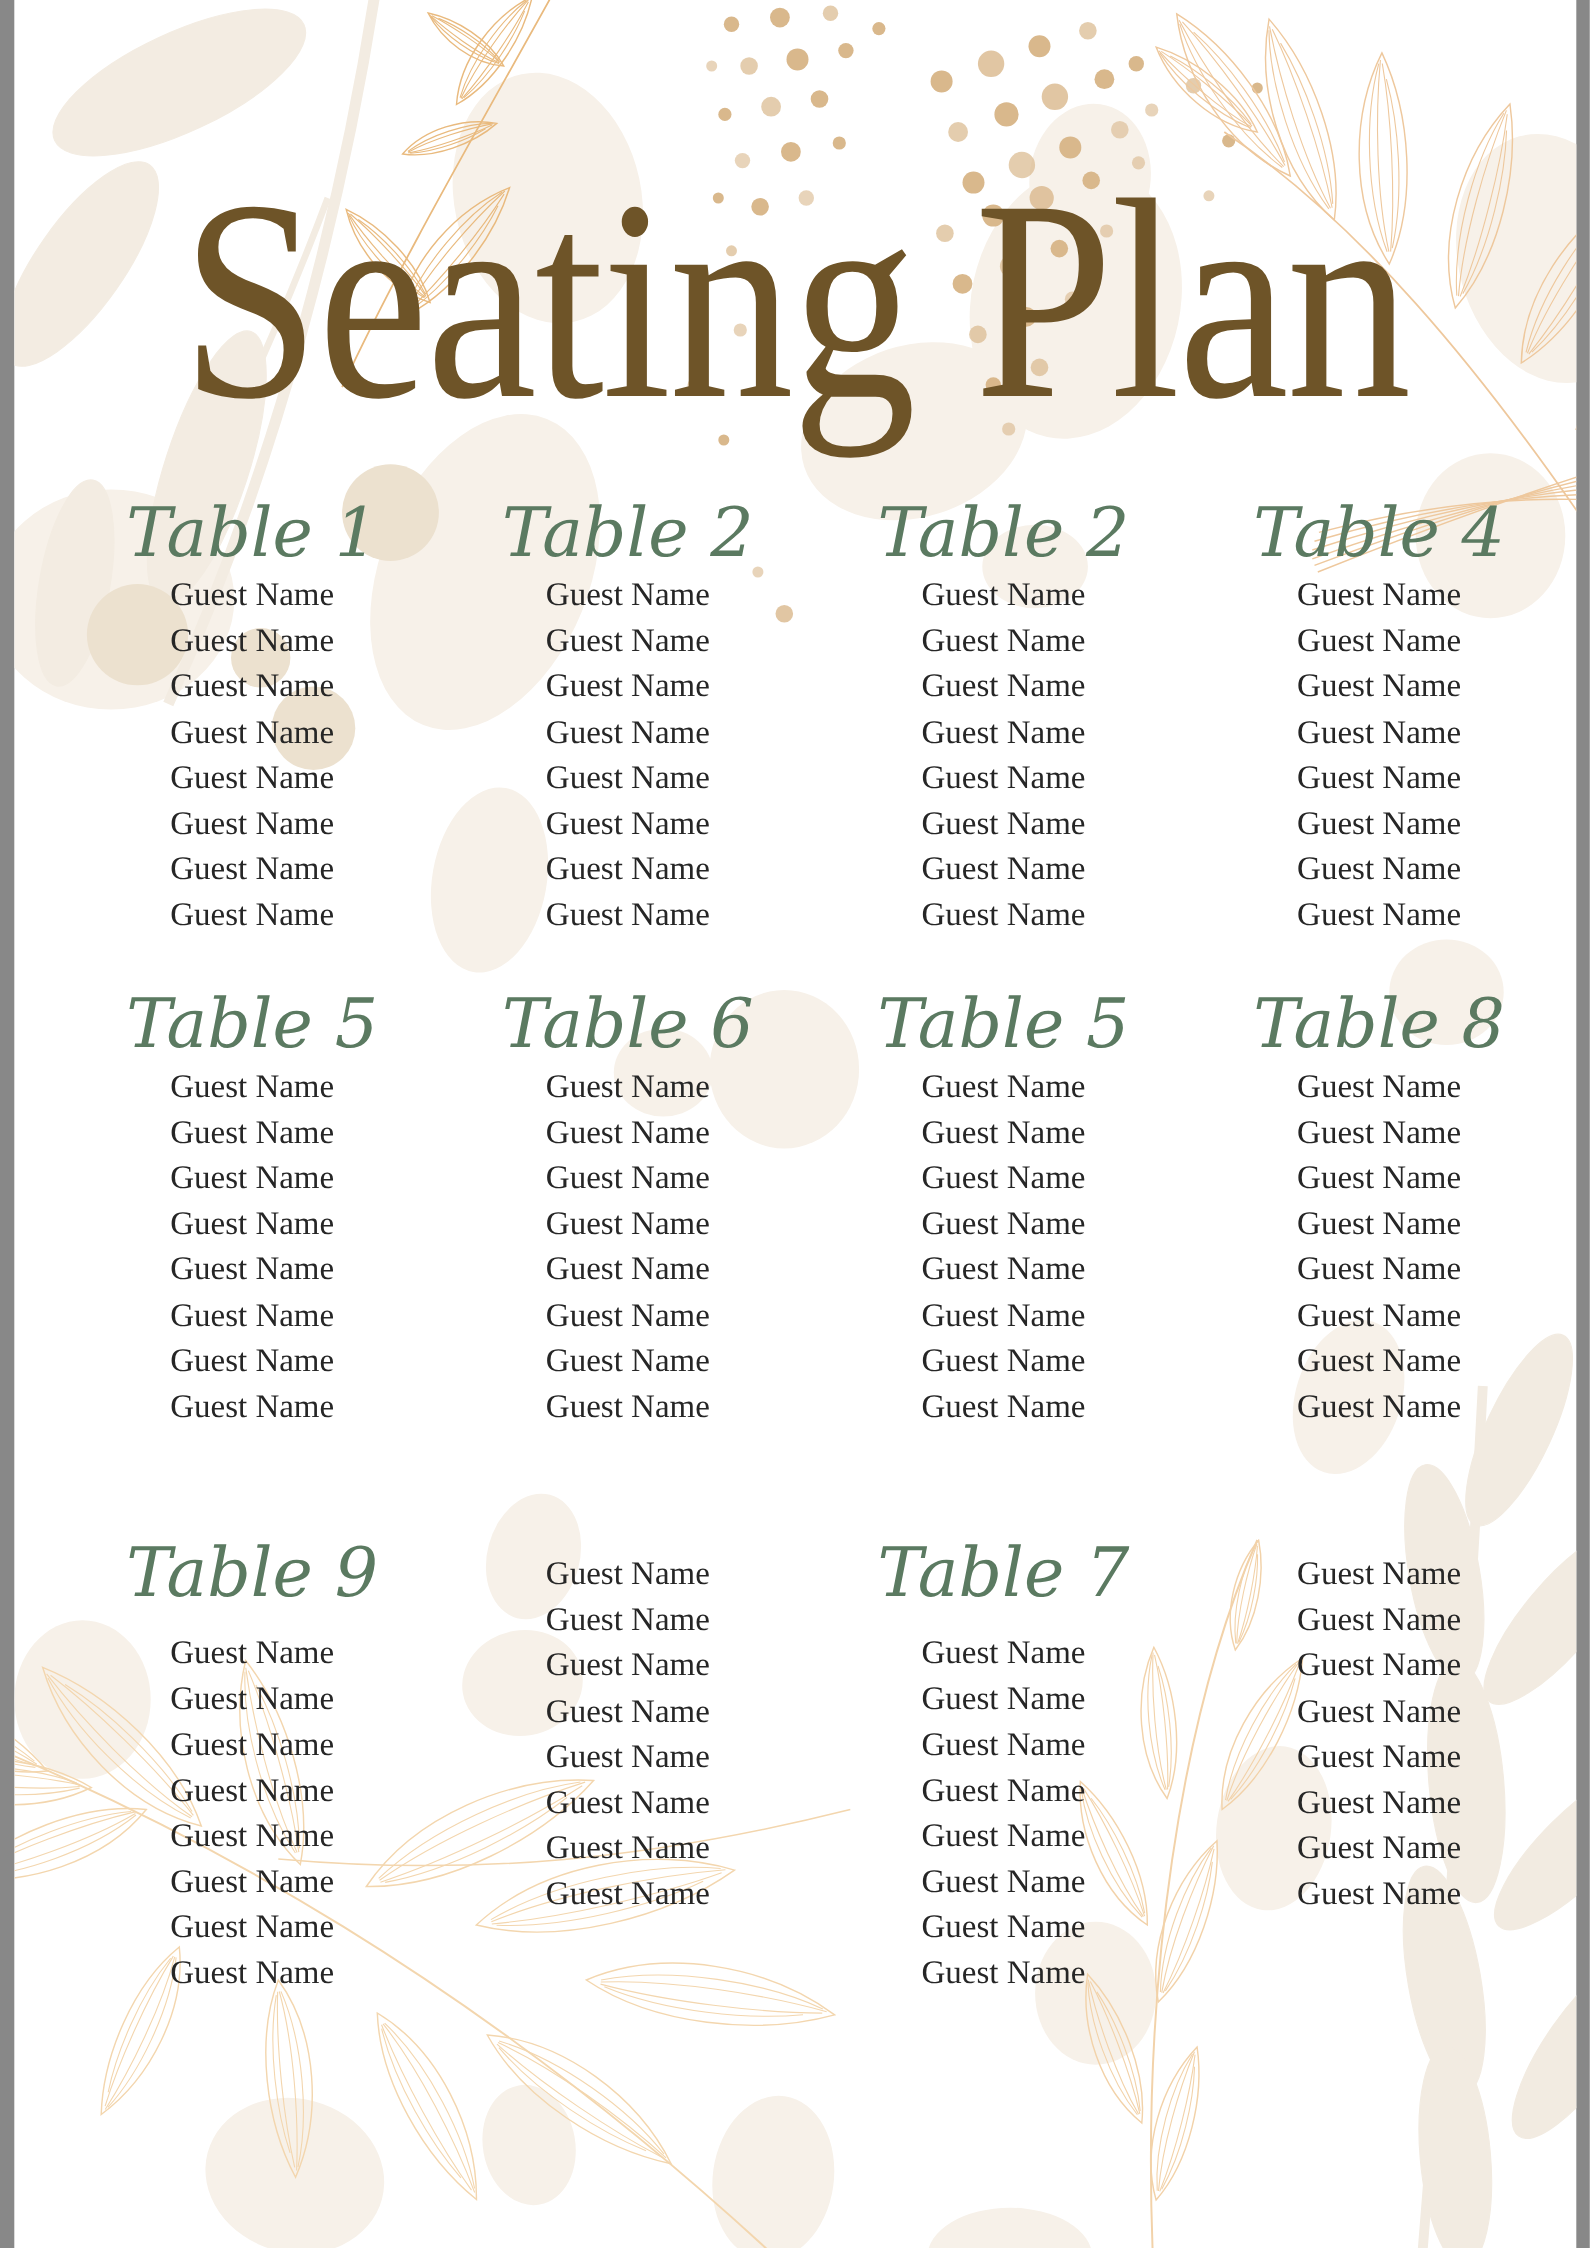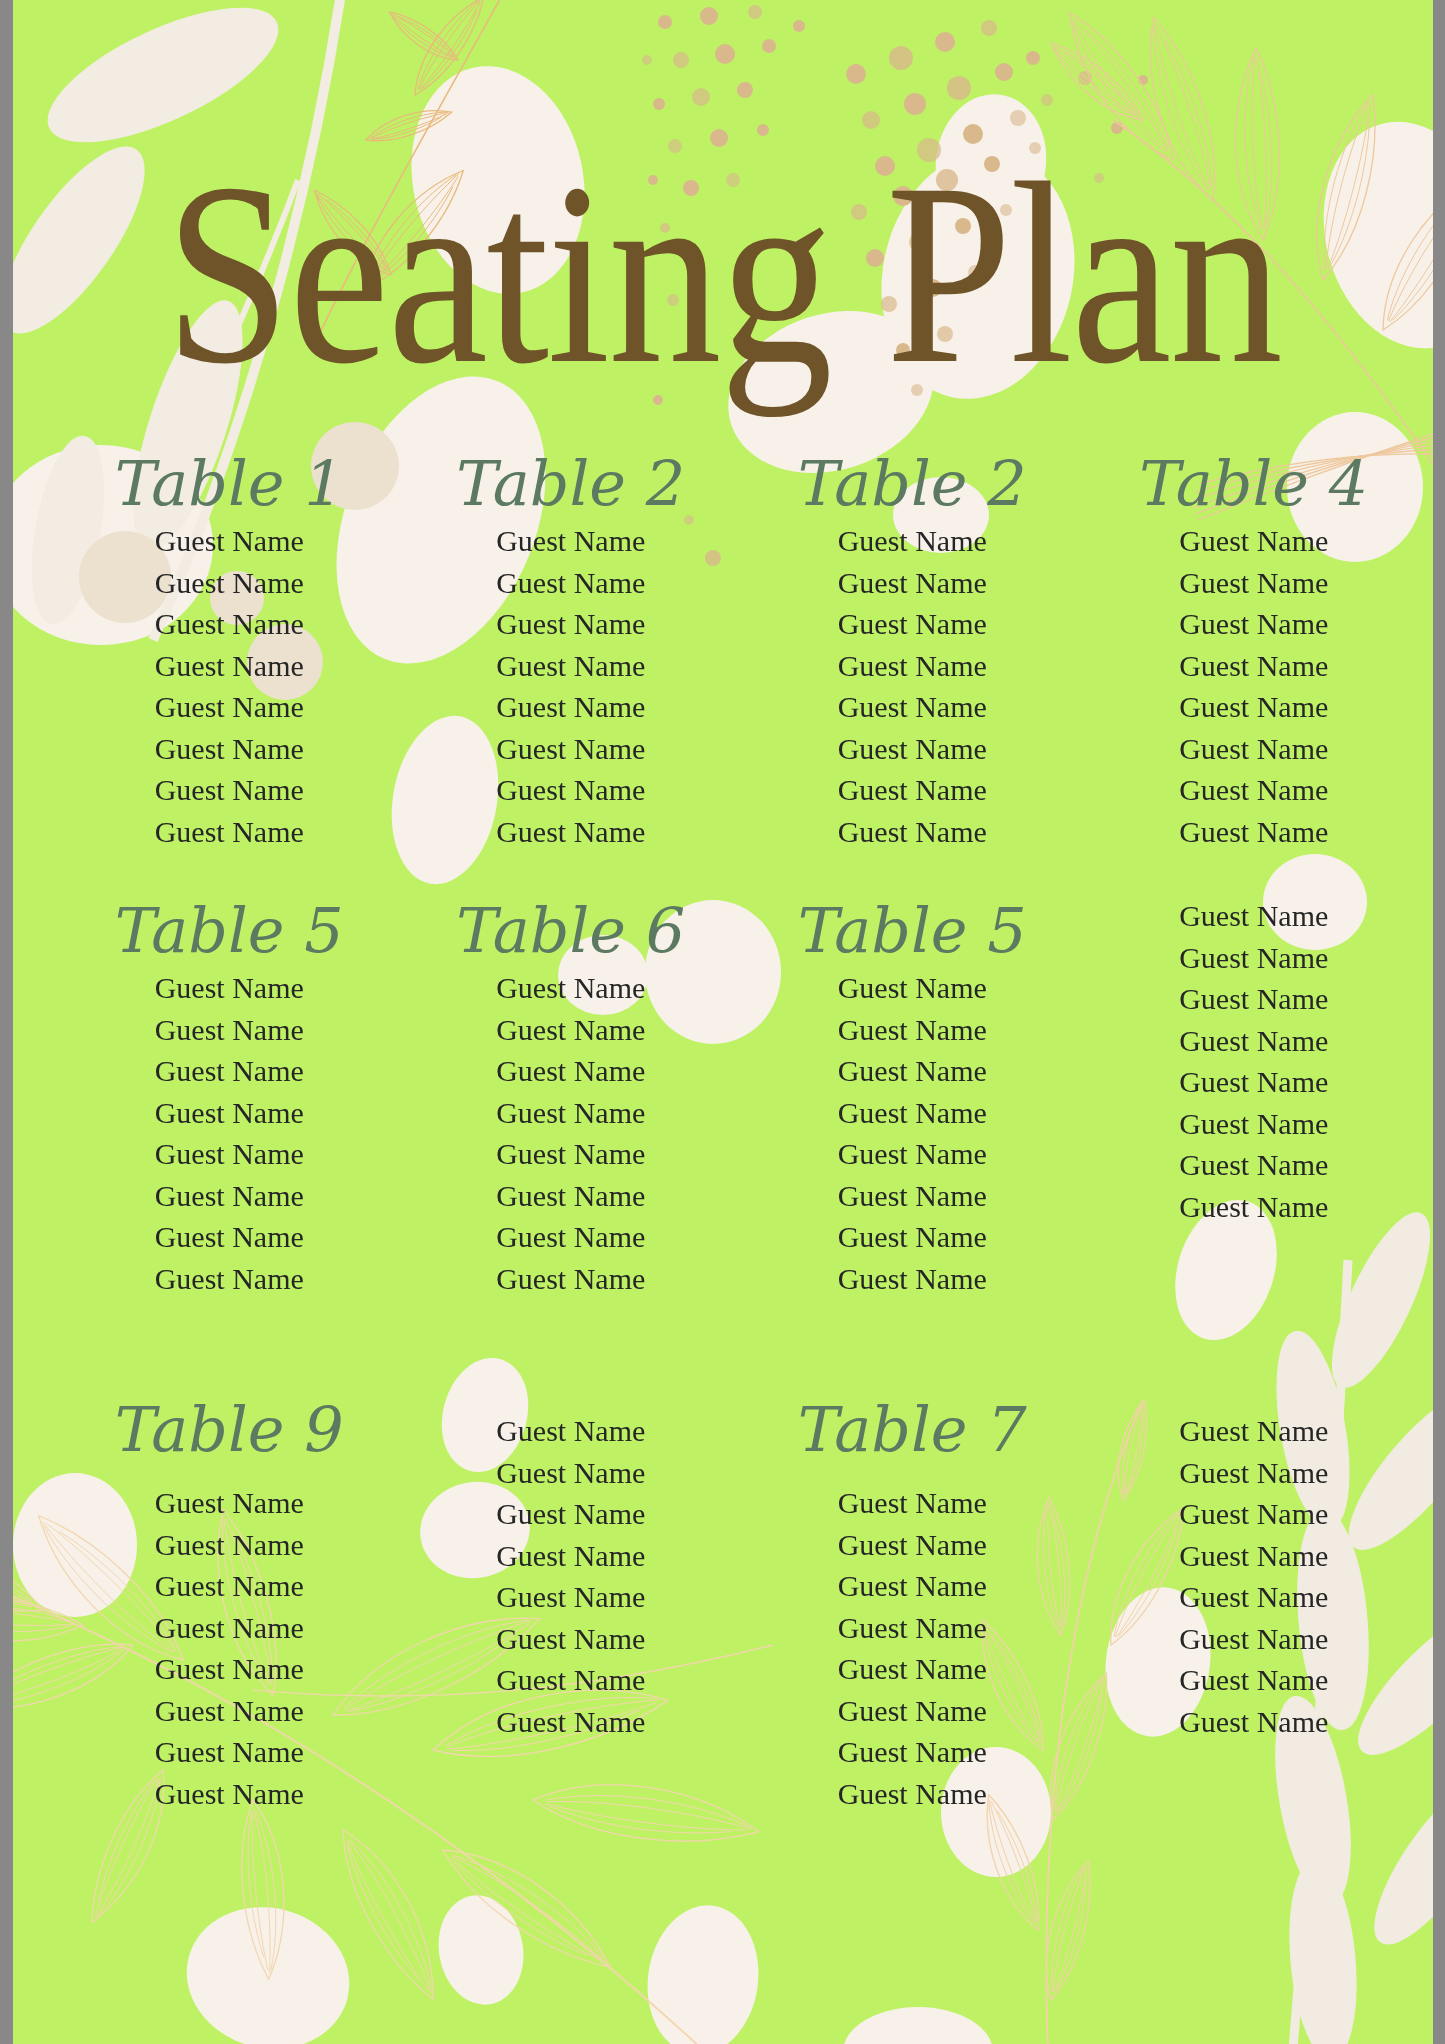--- a/index.html
+++ b/index.html
@@ -1,20 +1,20 @@
 <!DOCTYPE html>
 <html><head>
 <meta charset="utf-8">
 <style>
   html,body{margin:0;padding:0;background:#888;}
   .page{
     position:relative;
     width:1420px;height:2044px;
     margin:0 auto;
-    background:#bef264;
+    background:#ffffff;
     overflow:hidden;
     font-family:"Liberation Serif", serif;
   }
   svg.deco{position:absolute;left:0;top:0;width:1445px;height:2044px;}
   .title{
     position:absolute;top:143px;left:0;width:100%;
     margin:0;text-align:center;
     font-size:260px;line-height:1;font-weight:400;
     color:var(--title-color,#6e5428);
     transform:scaleX(.87);
@@ -323,20 +323,21 @@
             <div class="guest">Guest Name</div>
             <div class="guest">Guest Name</div>
             <div class="guest">Guest Name</div>
             <div class="guest">Guest Name</div>
             <div class="guest">Guest Name</div>
             <div class="guest">Guest Name</div>
             <div class="guest">Guest Name</div>
           </div>
         </div>
         <div class="table-block">
+          <div class="table-title">Table 8</div>
           <div class="guest-list">
             <div class="guest">Guest Name</div>
             <div class="guest">Guest Name</div>
             <div class="guest">Guest Name</div>
             <div class="guest">Guest Name</div>
             <div class="guest">Guest Name</div>
             <div class="guest">Guest Name</div>
             <div class="guest">Guest Name</div>
             <div class="guest">Guest Name</div>
           </div>

